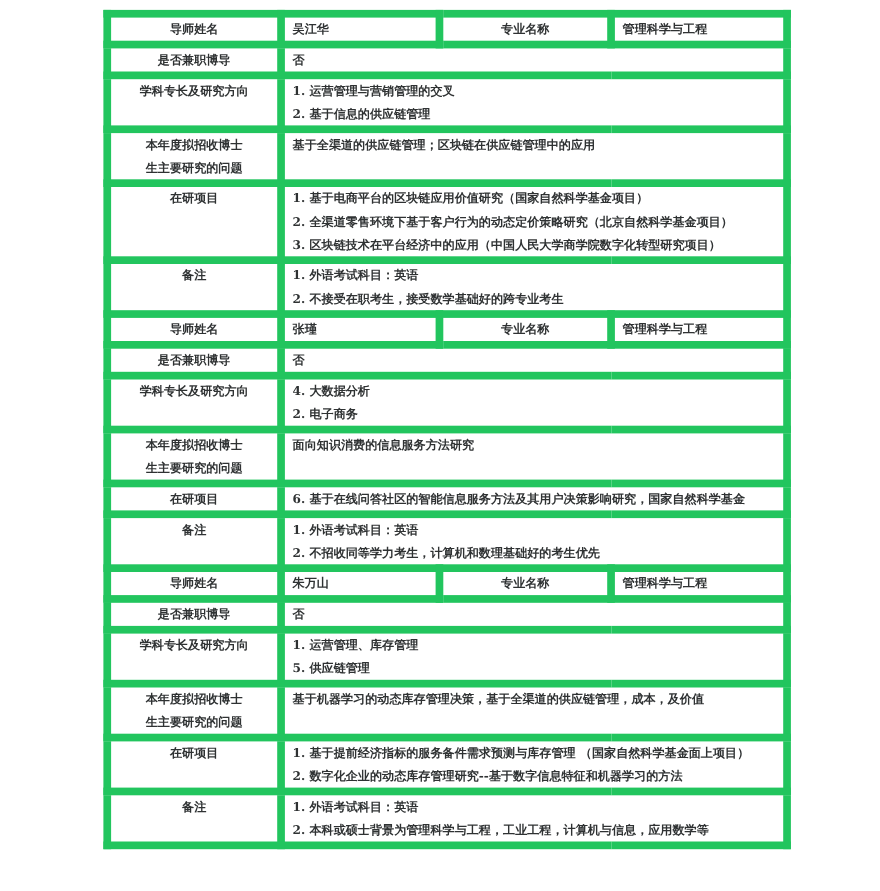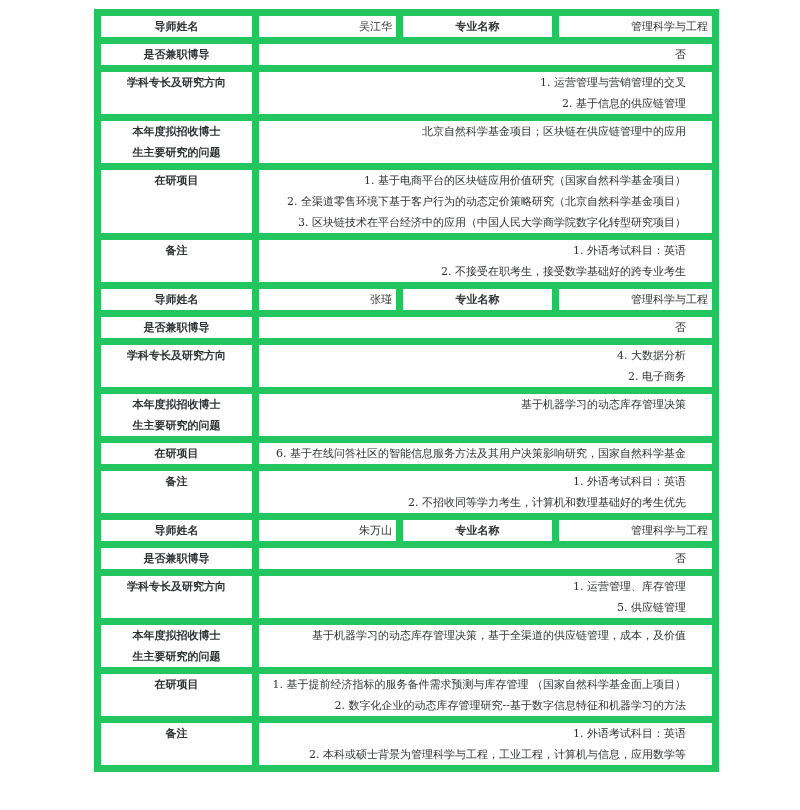--- a/index.html
+++ b/index.html
@@ -36,23 +36,24 @@
     vertical-align: top;
     overflow: hidden;
   }
   td.label-cell {
     text-align: center;
     font-weight: bold;
     white-space: pre-line;
     padding: 0 4px;
   }
   td.value-cell {
-    text-align: right;
+    text-align: left;
     white-space: pre-line;
     padding: 0 26px 0 7px;
+    font-weight: bold;
   }
   td.value-cell.narrow {
     padding: 0 4px 0 7px;
   }
 </style>
 </head>
 <body>
 
 <div class="page">
   <div class="doc-table-wrap">
@@ -75,21 +76,21 @@
             <td class="value-cell" colspan="3">否</td>
           </tr>
           <tr>
             <td class="label-cell">学科专长及研究方向</td>
             <td class="value-cell" colspan="3">1. 运营管理与营销管理的交叉
 2. 基于信息的供应链管理</td>
           </tr>
           <tr>
             <td class="label-cell">本年度拟招收博士
 生主要研究的问题</td>
-            <td class="value-cell" colspan="3">北京自然科学基金项目；区块链在供应链管理中的应用</td>
+            <td class="value-cell" colspan="3">基于全渠道的供应链管理；区块链在供应链管理中的应用</td>
           </tr>
           <tr>
             <td class="label-cell">在研项目</td>
             <td class="value-cell" colspan="3">1. 基于电商平台的区块链应用价值研究（国家自然科学基金项目）
 2. 全渠道零售环境下基于客户行为的动态定价策略研究（北京自然科学基金项目）
 3. 区块链技术在平台经济中的应用（中国人民大学商学院数字化转型研究项目）</td>
           </tr>
           <tr>
             <td class="label-cell">备注</td>
             <td class="value-cell" colspan="3">1. 外语考试科目：英语
@@ -106,21 +107,21 @@
             <td class="value-cell" colspan="3">否</td>
           </tr>
           <tr>
             <td class="label-cell">学科专长及研究方向</td>
             <td class="value-cell" colspan="3">4. 大数据分析
 2. 电子商务</td>
           </tr>
           <tr>
             <td class="label-cell">本年度拟招收博士
 生主要研究的问题</td>
-            <td class="value-cell" colspan="3">基于机器学习的动态库存管理决策</td>
+            <td class="value-cell" colspan="3">面向知识消费的信息服务方法研究</td>
           </tr>
           <tr>
             <td class="label-cell">在研项目</td>
             <td class="value-cell" colspan="3">6. 基于在线问答社区的智能信息服务方法及其用户决策影响研究，国家自然科学基金</td>
           </tr>
           <tr>
             <td class="label-cell">备注</td>
             <td class="value-cell" colspan="3">1. 外语考试科目：英语
 2. 不招收同等学力考生，计算机和数理基础好的考生优先</td>
           </tr>

